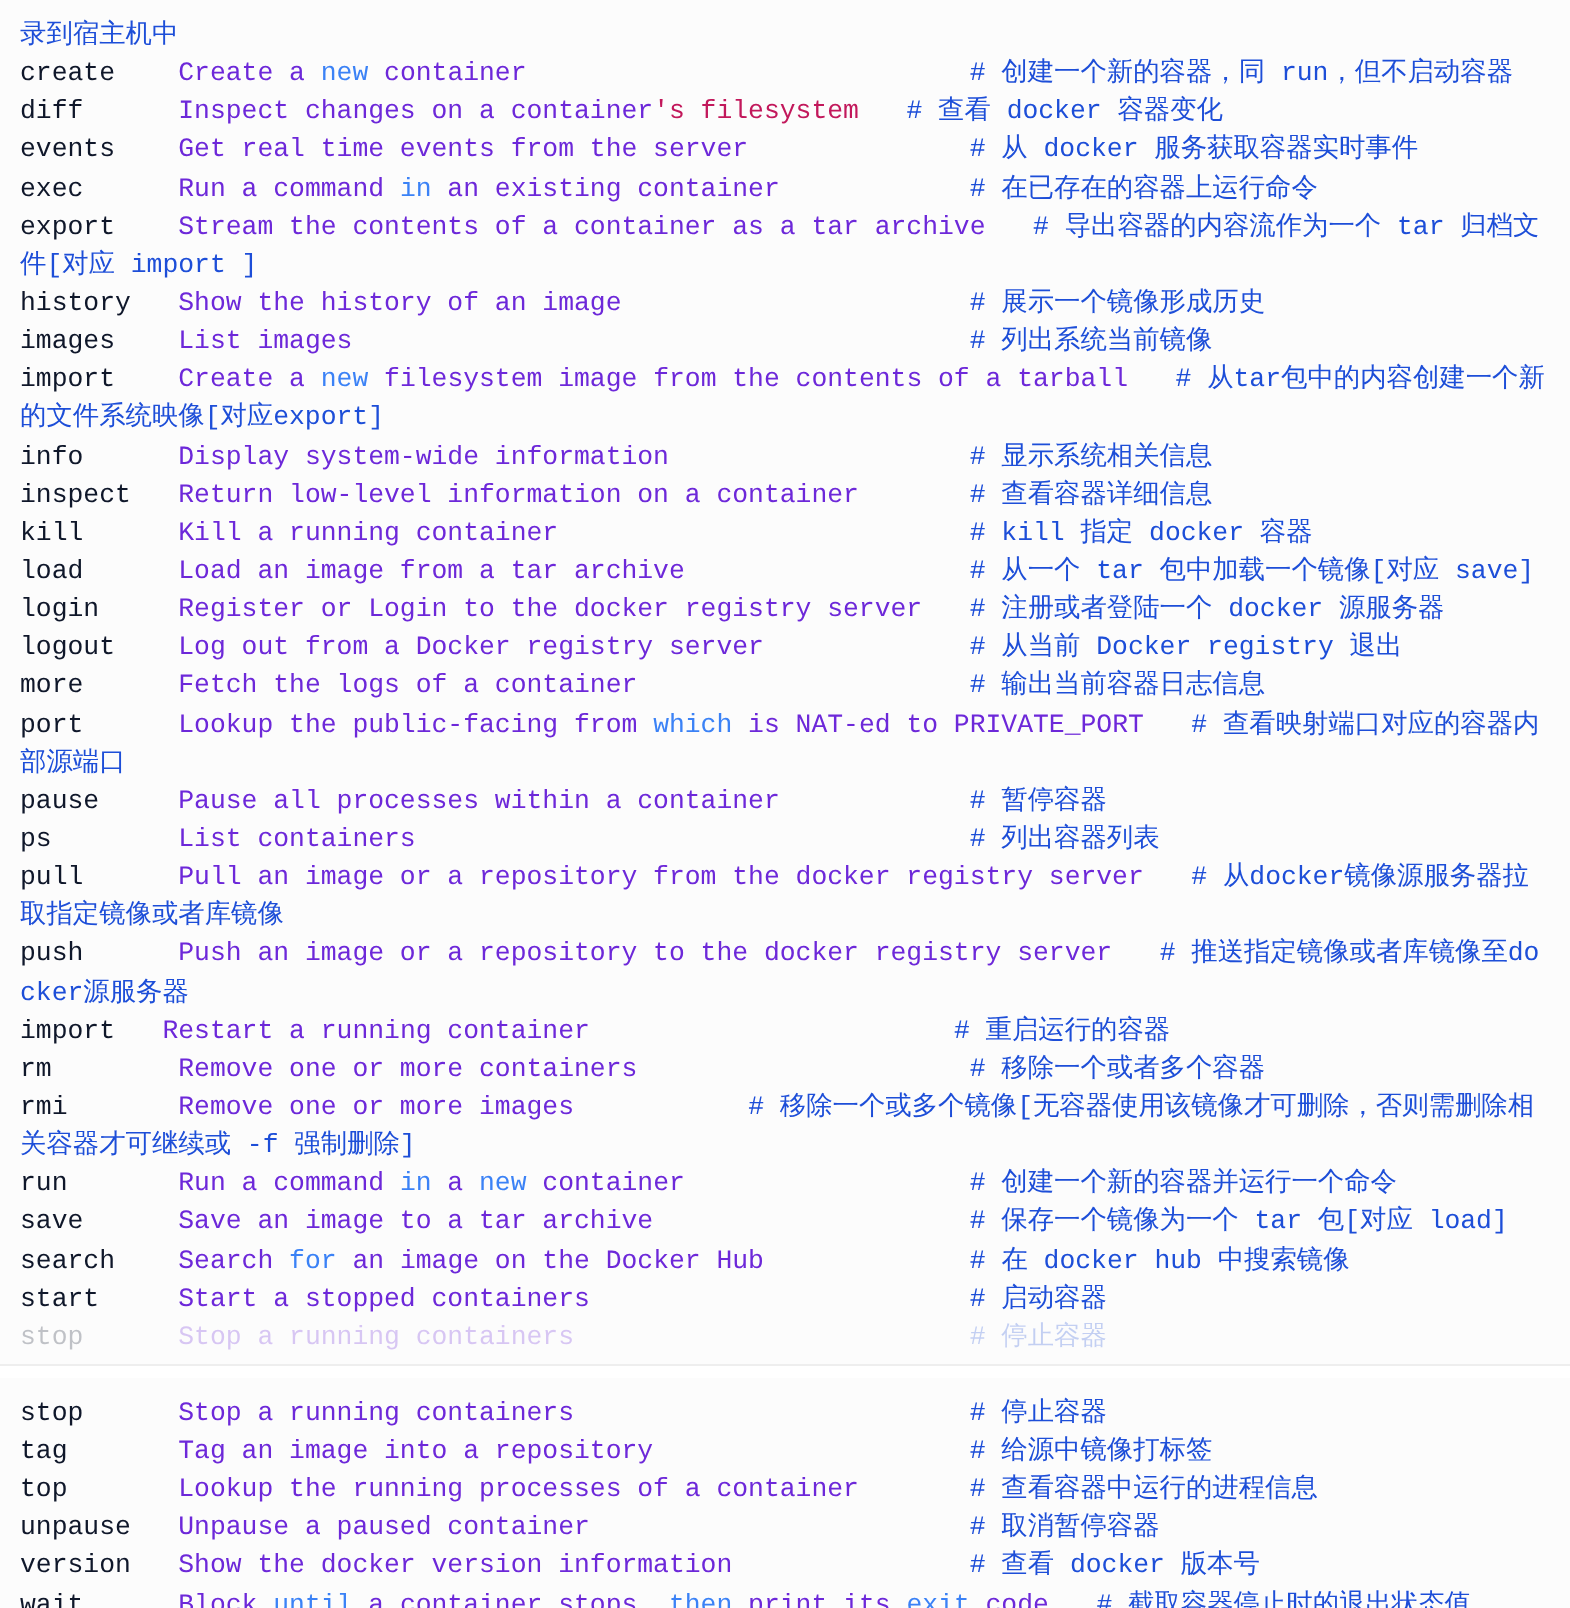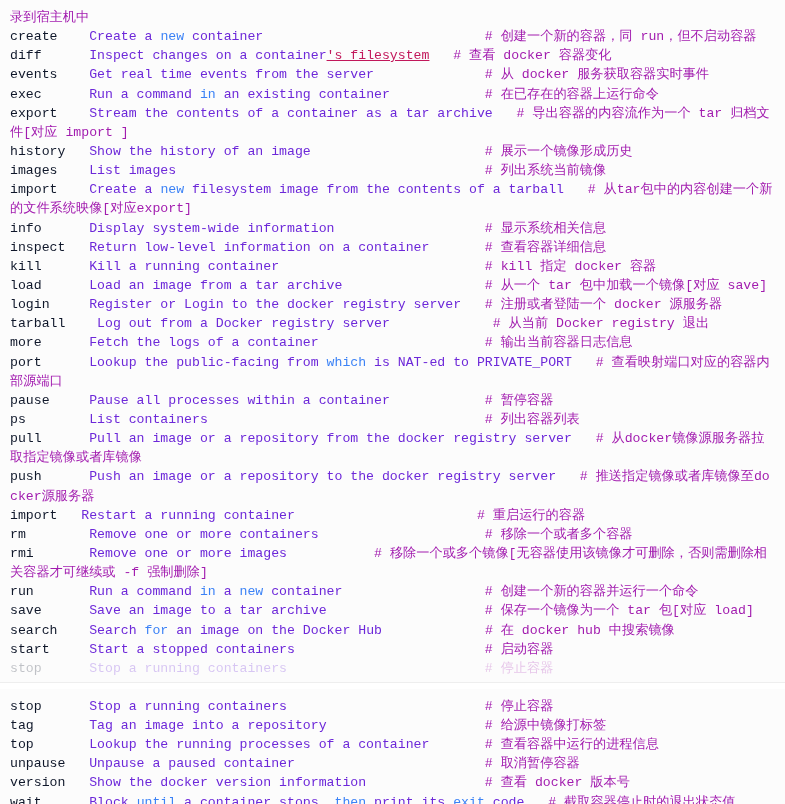--- a/index.html
+++ b/index.html
@@ -18,22 +18,22 @@
   }
   .pane.last{border-bottom:none;}
   pre{
     margin:0;
     white-space:pre-wrap;
     word-break:break-all;
     font-family:inherit;
   }
   .cmd{color:#0f172a;}
   .kw{color:#3b82f6;}
-  .str{color:#c2185b;text-decoration:underline;}
-  .cmt{color:#a21caf;text-align:right;}
+  .str{color:#c2185b;}
+  .cmt{color:#1d4ed8;text-align:right;}
   .txt{color:#6d28d9;}
   .gap{height:6px;background:#fff;}
 </style>
 </head>
 <body>
 
 <div class="pane">
   <pre id="pre1"><span class="cmt">录到宿主机中</span>
 <span class="cmd">create    </span><span class="txt">Create a </span><span class="kw">new</span><span class="txt"> container</span>                            <span class="cmt"># 创建一个新的容器，同 run，但不启动容器</span>
 <span class="cmd">diff      </span><span class="txt">Inspect changes on a container</span><span class="str">'s filesystem</span>   <span class="cmt"># 查看 docker 容器变化</span>
@@ -41,21 +41,21 @@
 <span class="cmd">exec      </span><span class="txt">Run a command </span><span class="kw">in</span><span class="txt"> an existing container</span>            <span class="cmt"># 在已存在的容器上运行命令</span>
 <span class="cmd">export    </span><span class="txt">Stream the contents of a container as a tar archive</span>   <span class="cmt"># 导出容器的内容流作为一个 tar 归档文件[对应 import ]</span>
 <span class="cmd">history   </span><span class="txt">Show the history of an image</span>                      <span class="cmt"># 展示一个镜像形成历史</span>
 <span class="cmd">images    </span><span class="txt">List images</span>                                       <span class="cmt"># 列出系统当前镜像</span>
 <span class="cmd">import    </span><span class="txt">Create a </span><span class="kw">new</span><span class="txt"> filesystem image from the contents of a tarball</span>   <span class="cmt"># 从tar包中的内容创建一个新的文件系统映像[对应export]</span>
 <span class="cmd">info      </span><span class="txt">Display system-wide information</span>                   <span class="cmt"># 显示系统相关信息</span>
 <span class="cmd">inspect   </span><span class="txt">Return low-level information on a container</span>       <span class="cmt"># 查看容器详细信息</span>
 <span class="cmd">kill      </span><span class="txt">Kill a running container</span>                          <span class="cmt"># kill 指定 docker 容器</span>
 <span class="cmd">load      </span><span class="txt">Load an image from a tar archive</span>                  <span class="cmt"># 从一个 tar 包中加载一个镜像[对应 save]</span>
 <span class="cmd">login     </span><span class="txt">Register or Login to the docker registry server</span>   <span class="cmt"># 注册或者登陆一个 docker 源服务器</span>
-<span class="cmd">tarball    </span><span class="txt">Log out from a Docker registry server</span>             <span class="cmt"># 从当前 Docker registry 退出</span>
+<span class="cmd">logout    </span><span class="txt">Log out from a Docker registry server</span>             <span class="cmt"># 从当前 Docker registry 退出</span>
 <span class="cmd">more      </span><span class="txt">Fetch the logs of a container</span>                     <span class="cmt"># 输出当前容器日志信息</span>
 <span class="cmd">port      </span><span class="txt">Lookup the public-facing from </span><span class="kw">which</span><span class="txt"> is NAT-ed to PRIVATE_PORT</span>   <span class="cmt"># 查看映射端口对应的容器内部源端口</span>
 <span class="cmd">pause     </span><span class="txt">Pause all processes within a container</span>            <span class="cmt"># 暂停容器</span>
 <span class="cmd">ps        </span><span class="txt">List containers</span>                                   <span class="cmt"># 列出容器列表</span>
 <span class="cmd">pull      </span><span class="txt">Pull an image or a repository from the docker registry server</span>   <span class="cmt"># 从docker镜像源服务器拉取指定镜像或者库镜像</span>
 <span class="cmd">push      </span><span class="txt">Push an image or a repository to the docker registry server</span>   <span class="cmt"># 推送指定镜像或者库镜像至docker源服务器</span>
 <span class="cmd">import   </span><span class="txt">Restart a running container</span>                       <span class="cmt"># 重启运行的容器</span>
 <span class="cmd">rm        </span><span class="txt">Remove one or more containers</span>                     <span class="cmt"># 移除一个或者多个容器</span>
 <span class="cmd">rmi       </span><span class="txt">Remove one or more images</span>           <span class="cmt"># 移除一个或多个镜像[无容器使用该镜像才可删除，否则需删除相关容器才可继续或 -f 强制删除]</span>
 <span class="cmd">run       </span><span class="txt">Run a command </span><span class="kw">in</span><span class="txt"> a </span><span class="kw">new</span><span class="txt"> container</span>                  <span class="cmt"># 创建一个新的容器并运行一个命令</span>

